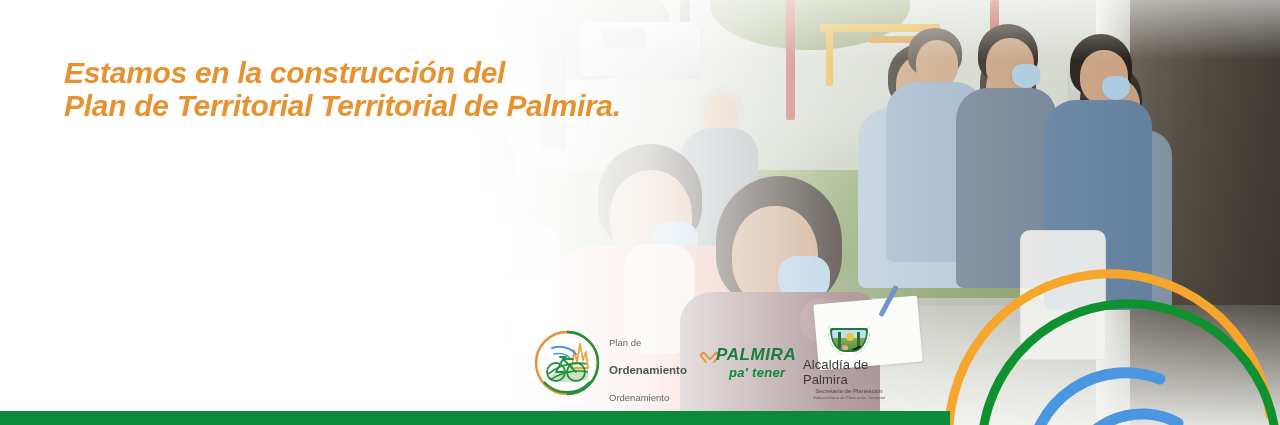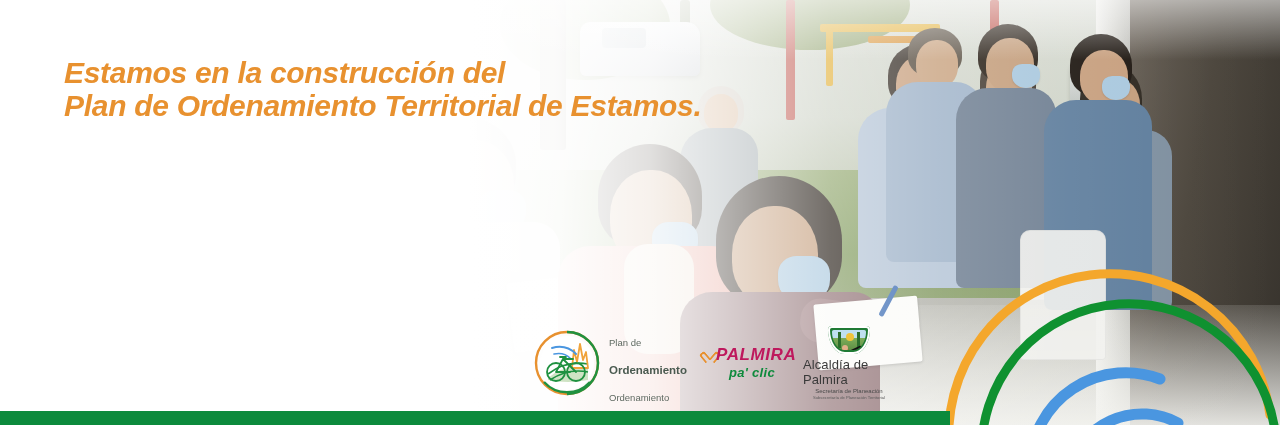--- a/index.html
+++ b/index.html
@@ -111,21 +111,21 @@
     display:flex;align-items:center;gap:16px;}
 
   .logo-pot{display:flex;align-items:center;gap:7px;}
   .pot-mark{position:relative;width:70px;height:70px;}
   .pot-text{font-size:9.5px;line-height:11.5px;color:#5f6a62;}
   .pot-text .strong{font-weight:bold;font-size:11.5px;color:#4a5a50;display:block;}
   .pot-text span{display:block;margin-top:16px;}
 
   .logo-palmira{position:relative;width:84px;height:52px;}
   .pal-word{position:absolute;left:13px;top:8px;font-size:17px;font-weight:bold;
-    color:#be185d;letter-spacing:.6px;font-style:italic;}
+    color:#15803d;letter-spacing:.6px;font-style:italic;}
   .pal-heart{position:absolute;left:1px;top:11px;width:14px;height:14px;}
   .pal-heart:before,.pal-heart:after{content:"";position:absolute;width:7px;height:11px;
     border:2px solid #e8912f;border-bottom:none;border-radius:6px 6px 0 0;box-sizing:border-box;}
   .pal-heart:before{left:0;transform:rotate(-40deg);transform-origin:bottom right;}
   .pal-heart:after{left:5px;transform:rotate(40deg);transform-origin:bottom left;}
   .pal-sub{position:absolute;left:26px;top:28px;font-size:13px;font-weight:bold;
     font-style:italic;color:#0e8a3c;letter-spacing:.3px;}
 
   .logo-alc{position:relative;width:92px;height:74px;display:flex;
     flex-direction:column;align-items:center;}
@@ -270,21 +270,21 @@
     </div>
 
     <div class="photo-fade"></div>
     <div class="photo-top-fade"></div>
   </div>
 
   <div class="content">
 
     <div class="headline">
       <span>Estamos en la construcción del</span>
-      <span class="l2">Plan de Ordenamiento Territorial de Estamos.</span>
+      <span class="l2">Plan de Territorial Territorial de Palmira.</span>
     </div>
 
 
   </div>
 
   <div class="logos">
 
     <div class="logo-pot">
       <div class="pot-mark">
         <svg width="70" height="70" viewBox="0 0 70 70">
@@ -307,21 +307,21 @@
       <div class="pot-text">
         <span>Plan de</span>
         <span class="strong">Ordenamiento</span>
         <span>Ordenamiento</span>
       </div>
     </div>
 
     <div class="logo-palmira">
       <div class="pal-heart"></div>
       <div class="pal-word">PALMIRA</div>
-      <div class="pal-sub">pa' clic</div>
+      <div class="pal-sub">pa' tener</div>
     </div>
 
     <div class="logo-alc">
       <div class="alc-shield">
         <div class="alc-inner">
           <div class="alc-sun"></div>
           <div class="alc-palm a"></div>
           <div class="alc-palm b"></div>
           <div class="alc-fig"></div>
           <div class="alc-fighead"></div>

